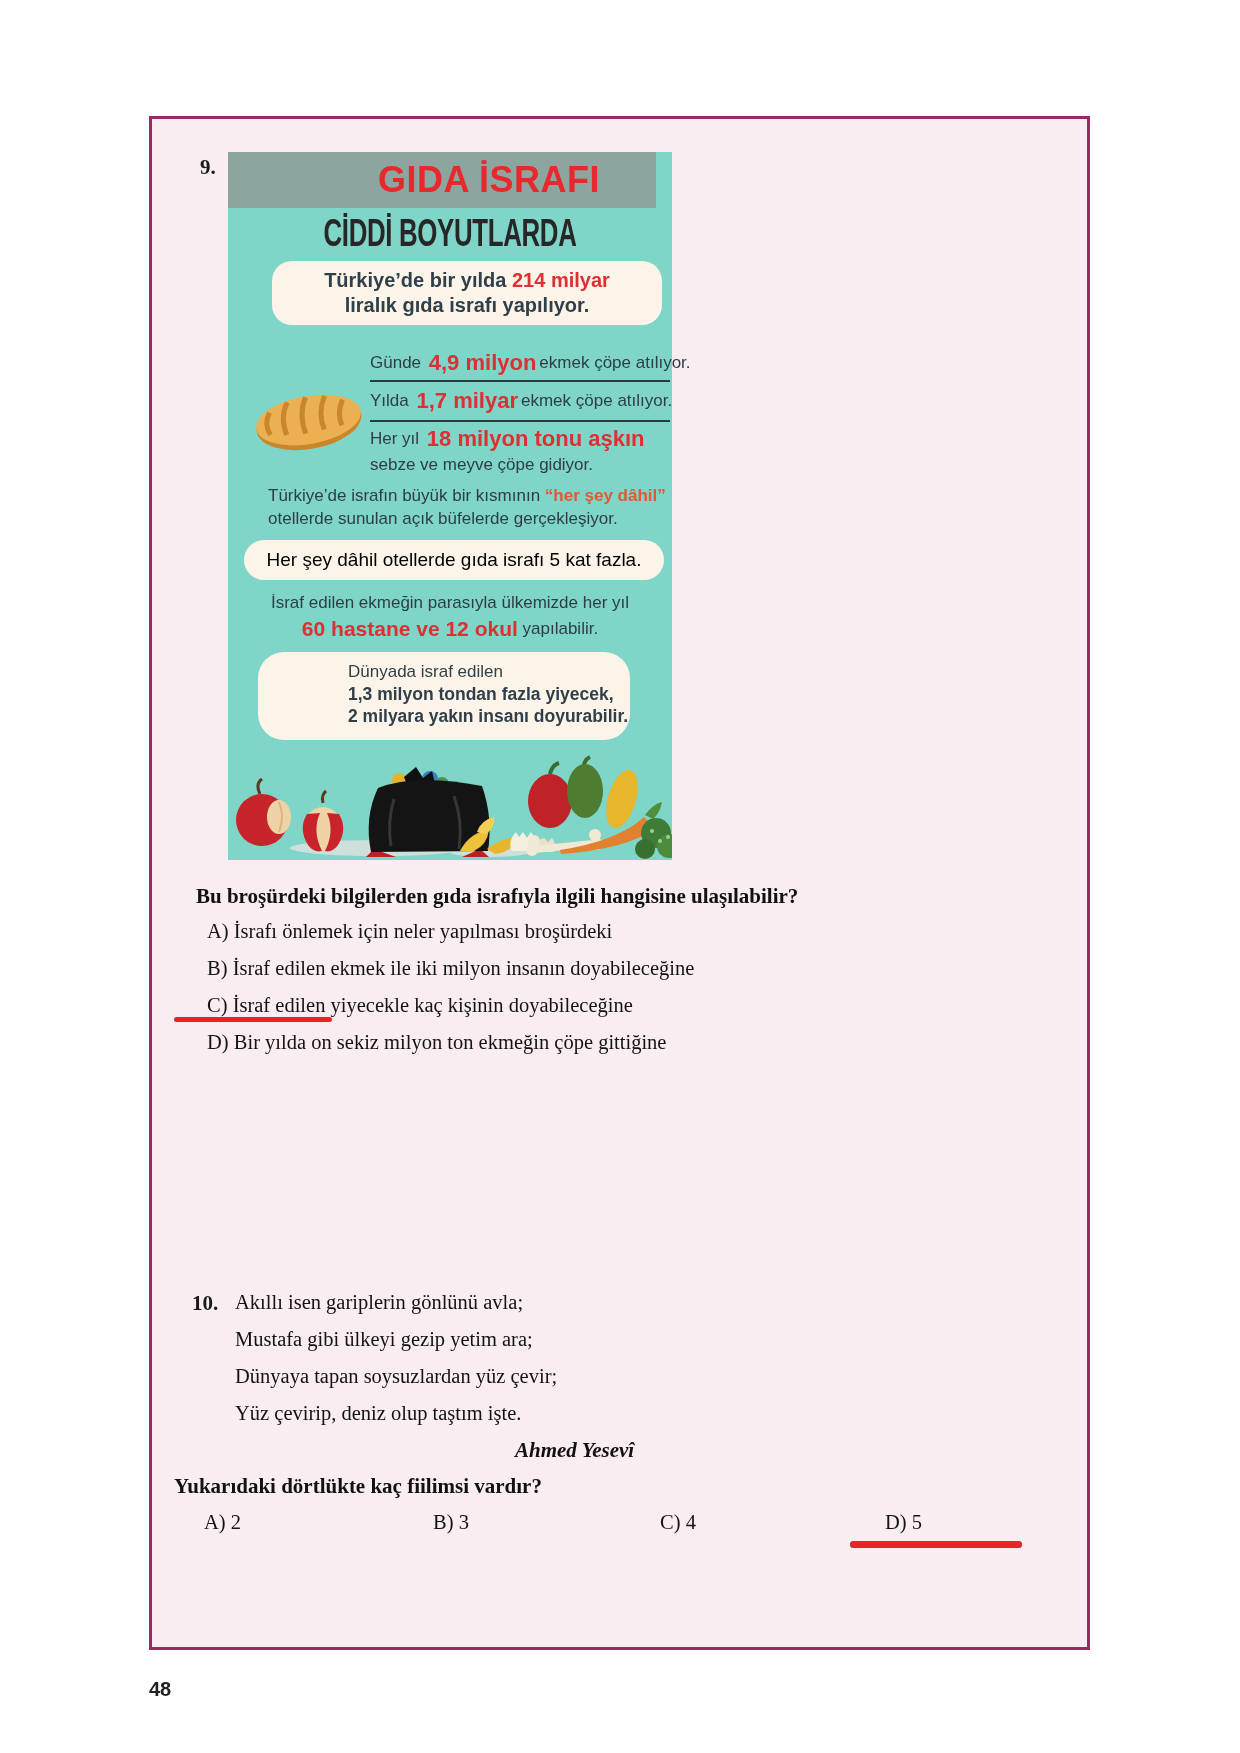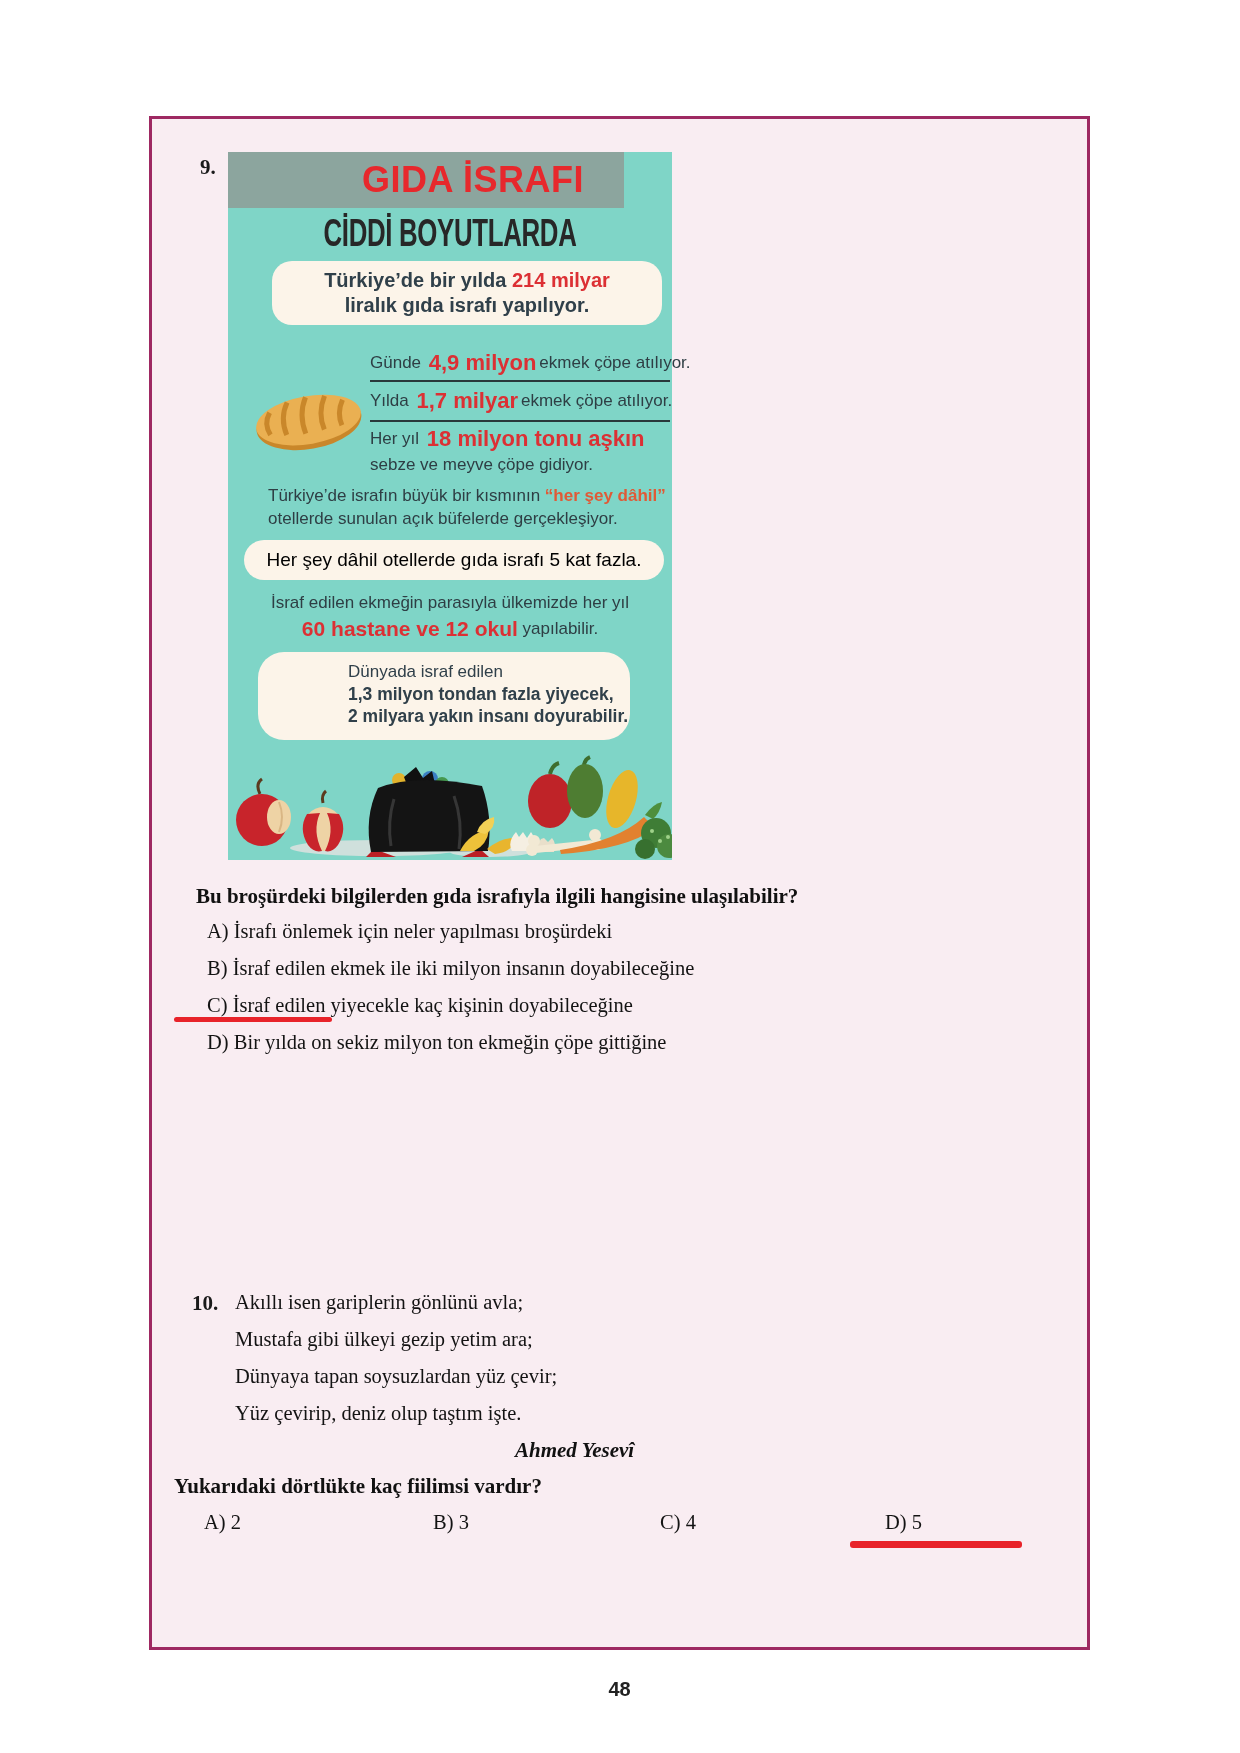--- a/index.html
+++ b/index.html
@@ -10,21 +10,21 @@
   .b{font-weight:bold}
 
   
   .frame{position:absolute;left:149px;top:116px;width:941px;height:1534px;
          background:#f9edf2;border:3px solid #9e2962}
 
   .qnum{position:absolute;font-weight:bold;font-size:21px;color:#1a1a1a}
 
   
   .info{position:absolute;left:76px;top:33px;width:444px;height:708px;background:#7fd5c7}
-  .ig-head{position:absolute;left:0;top:0;width:396px;height:56px;background:#8ca59e;
+  .ig-head{position:absolute;left:0;top:0;width:428px;height:56px;background:#8ca59e;
            display:flex;align-items:center;justify-content:center;padding-left:94px}
   .ig-title{font-size:36px;font-weight:bold;color:#e7282c;letter-spacing:.5px;white-space:nowrap}
   .ig-subwrap{position:absolute;left:0;top:58px;width:444px;height:46px;text-align:center;}
   .ig-sub{display:inline-block;font-size:38px;font-weight:bold;color:#272727;line-height:46px;
           transform:scaleX(.68);transform-origin:center;letter-spacing:-.5px;white-space:nowrap}
   .cream{background:#fcf4e9}
   .introbox{position:absolute;left:44px;top:109px;width:390px;height:64px;border-radius:20px;
             text-align:center;font-size:20px;font-weight:bold;color:#30404a;
             padding-top:7px;line-height:25px}
   .red-lg{color:#dc3034}
@@ -52,21 +52,21 @@
   .food{position:absolute;left:0;top:601px;width:444px;height:106px}
 
   
   .stem{position:absolute;font-weight:bold;font-size:21px;color:#111;white-space:nowrap}
   .opt{position:absolute;font-size:20.5px;color:#131313;white-space:nowrap}
   .redline{position:absolute;background:#e8232a;border-radius:3px}
   .poemline{position:absolute;font-size:20.5px;color:#131313;white-space:nowrap}
   .poet{position:absolute;font-size:21px;font-weight:bold;font-style:italic;color:#111;white-space:nowrap}
   .optrow{position:absolute;font-size:20.5px;color:#131313;white-space:nowrap}
 
-  .pagenum{position:absolute;left:149px;top:1678px;width:941px;text-align:center;
+  .pagenum{position:absolute;left:149px;top:1678px;width:941px;text-align:left;
            font-size:20px;font-weight:bold;color:#222}
 </style>
 </head>
 <body>
 
 <div>
   <div class="frame">
 
     <div class="qnum serif" style="left:48px;top:36px">9.</div>
 

